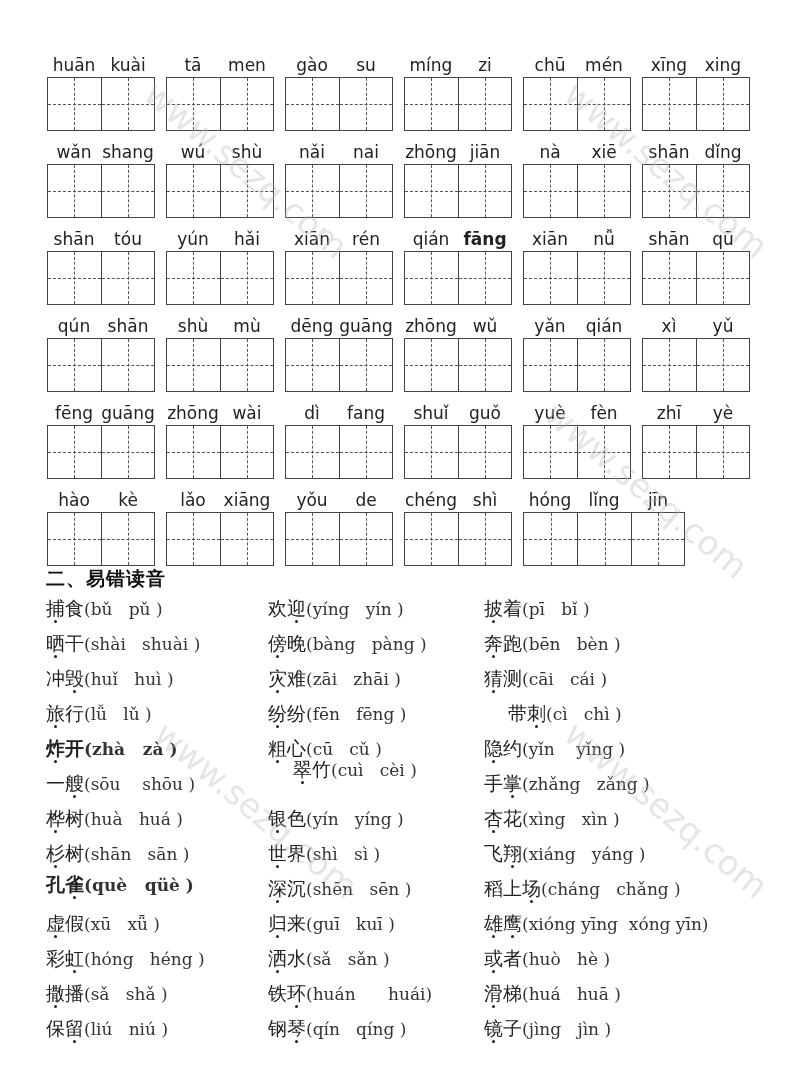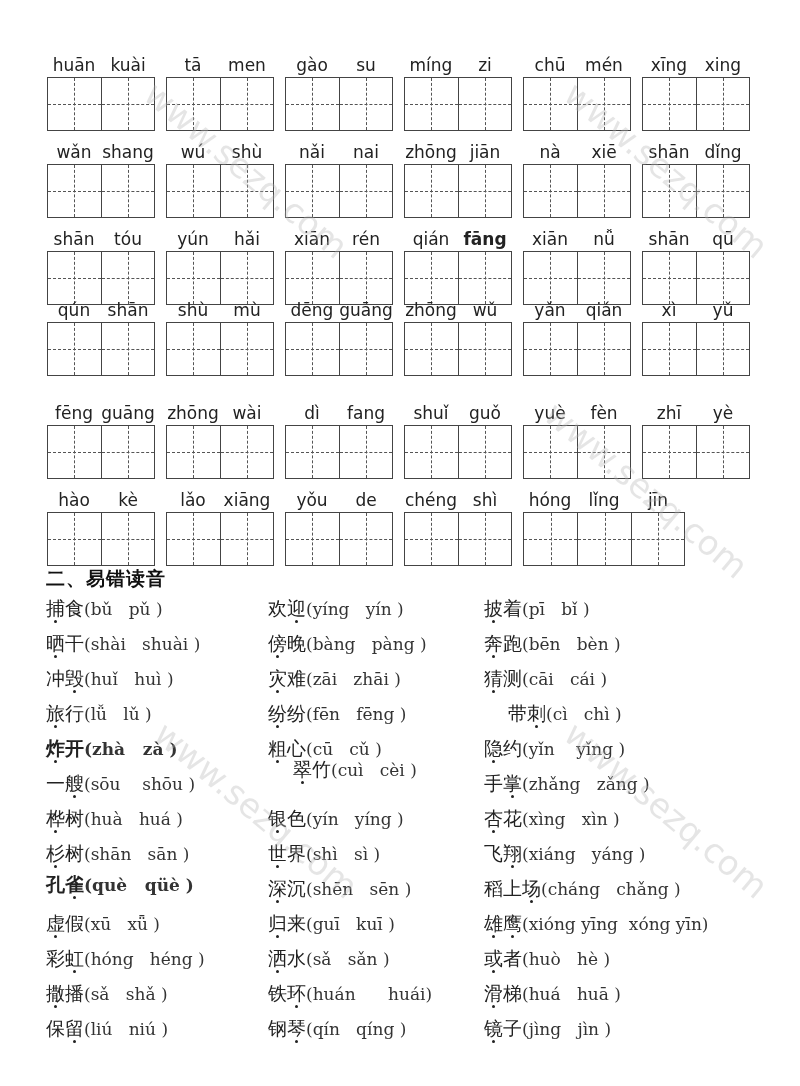--- a/index.html
+++ b/index.html
@@ -167,21 +167,21 @@
       </div>
       <div class="group" style="left: 642px;">
         <span class="py" style="left: 0px; width: 54px;">shān</span>
         <span class="py" style="left: 54px; width: 54px;">qū</span>
         <div class="box" style="left: 0px; width: 108px;">
           <div class="cell"></div>
           <div class="cell"></div>
         </div>
       </div>
     </div>
-    <div class="row" style="top: 298px;">
+    <div class="row" style="top: 314px;">
       <div class="group" style="left: 47px;">
         <span class="py" style="left: 0px; width: 54px;">qún</span>
         <span class="py" style="left: 54px; width: 54px;">shān</span>
         <div class="box" style="left: 0px; width: 108px;">
           <div class="cell"></div>
           <div class="cell"></div>
         </div>
       </div>
       <div class="group" style="left: 166px;">
         <span class="py" style="left: 0px; width: 54px;">shù</span>

